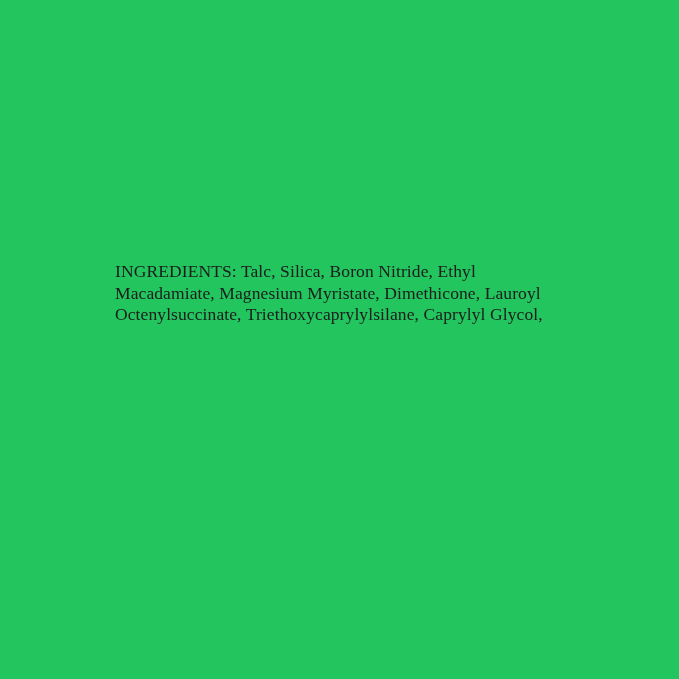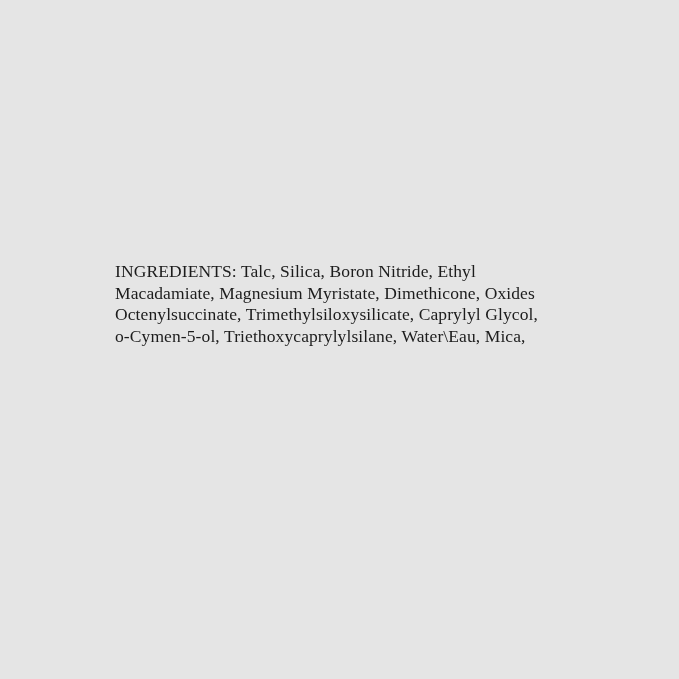--- a/index.html
+++ b/index.html
@@ -10,21 +10,21 @@
     width: 679px;
     height: 679px;
     background: #ffffff;
     position: relative;
     overflow: hidden;
     font-family: "Liberation Serif", "DejaVu Serif", serif;
   }
   .page {
     position: absolute;
     inset: 0;
-    background: #e5e5e5;
+    background: #22c55e;
   }
   .ingredients-block {
     position: absolute;
     left: 115px;
     top: 261px;
     width: 470px;
     color: #1c1c1c;
     font-size: 17.5px;
     line-height: 21.5px;
     letter-spacing: 0.1px;
@@ -33,17 +33,16 @@
   .ingredients-line {
     white-space: nowrap;
   }
 </style>
 </head>
 <body>
 
 <div class="page">
   <div class="ingredients-block">
     <div class="ingredients-line">INGREDIENTS: Talc, Silica, Boron Nitride, Ethyl</div>
-    <div class="ingredients-line">Macadamiate, Magnesium Myristate, Dimethicone, Oxides</div>
-    <div class="ingredients-line">Octenylsuccinate, Trimethylsiloxysilicate, Caprylyl Glycol,</div>
-    <div class="ingredients-line">o-Cymen-5-ol, Triethoxycaprylylsilane, Water\Eau, Mica,</div>
+    <div class="ingredients-line">Macadamiate, Magnesium Myristate, Dimethicone, Lauroyl</div>
+    <div class="ingredients-line">Octenylsuccinate, Triethoxycaprylylsilane, Caprylyl Glycol,</div>
   </div>
 </div>
 
 </body></html>

